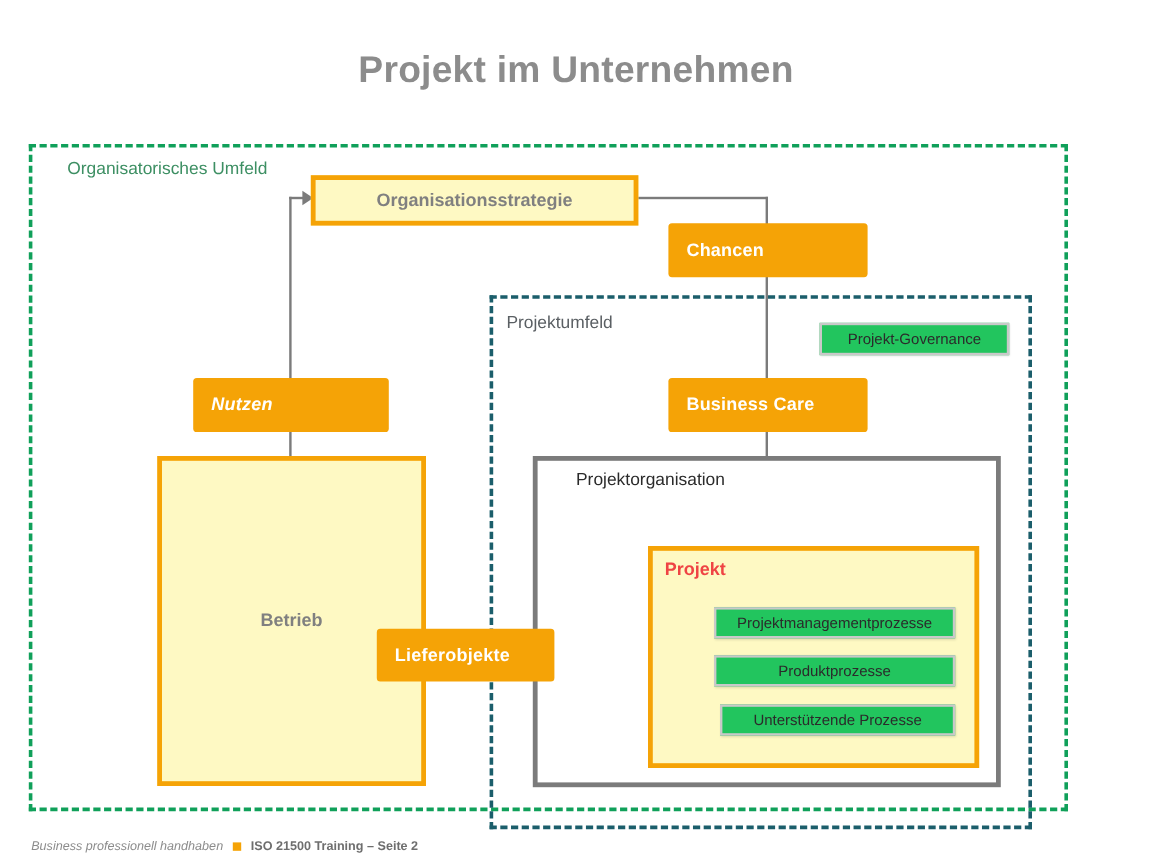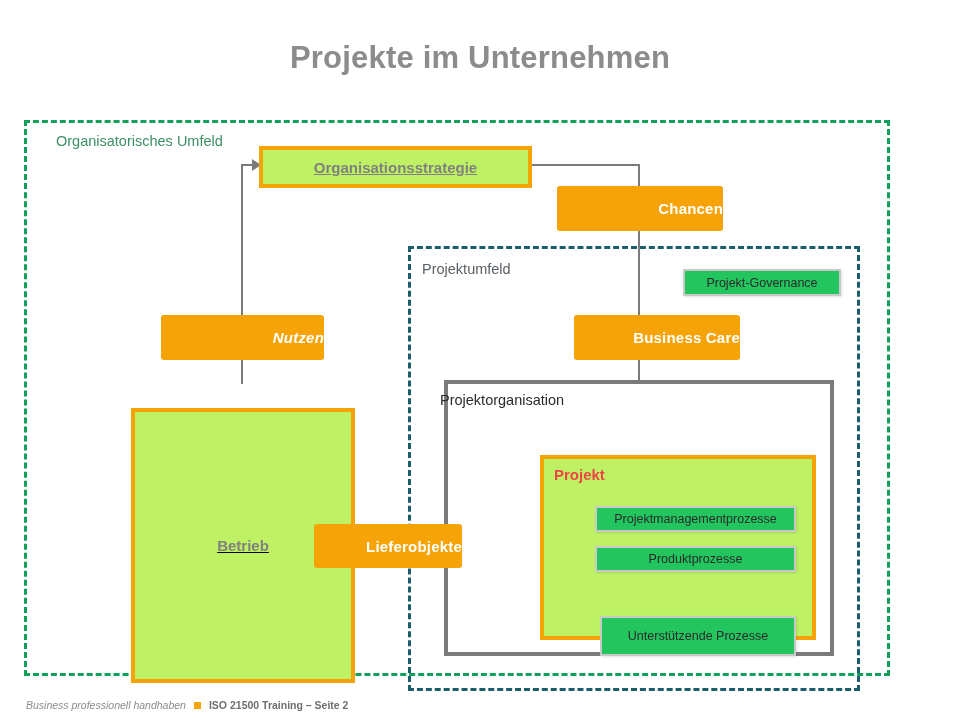--- a/index.html
+++ b/index.html
@@ -72,36 +72,36 @@
   
   .orange-fill {
     position: absolute;
     background: #f5a306;
     border-radius: 3px;
     color: #ffffff;
     font-size: 15px;
     font-weight: bold;
     display: flex;
     align-items: center;
-    justify-content: flex-end;
+    justify-content: flex-start;
     box-sizing: border-box;
     letter-spacing: 0.2px;
+    padding-left: 15px;
   }
   #chancen-box   { left: 557px; top: 186px; width: 166px; height: 45px; }
   #nutzen-box    { left: 161px; top: 315px; width: 163px; height: 45px; font-style: italic; }
-  #business-box  { left: 574px; top: 315px; width: 166px; height: 45px; }
+  #business-box  { left: 557px; top: 315px; width: 166px; height: 45px; }
   #liefer-box    { left: 314px; top: 524px; width: 148px; height: 44px; z-index: 6; }
 
   
   .orange-outline {
     position: absolute;
-    background: #bef264;
+    background: #fef9c3;
     border: 4px solid #f5a306;
     box-sizing: border-box;
-    text-decoration: underline;
   }
   #strategie-box {
     left: 259px;
     top: 146px;
     width: 273px;
     height: 42px;
     display: flex;
     align-items: center;
     justify-content: center;
     color: #808080;
@@ -109,21 +109,20 @@
     font-weight: bold;
   }
   #betrieb-box {
     left: 131px;
     top: 380px;
     width: 224px;
     height: 275px;
     display: flex;
     align-items: center;
     justify-content: center;
-    margin-top: 28px;
   }
   #betrieb-label {
     color: #808080;
     font-size: 15px;
     font-weight: bold;
   }
   #projekt-box {
     left: 540px;
     top: 455px;
     width: 276px;
@@ -144,42 +143,42 @@
     left: 444px;
     top: 380px;
     width: 390px;
     height: 276px;
     background: #ffffff;
     border: 4px solid #7b7b7b;
     box-sizing: border-box;
   }
   #projektorg-label {
     position: absolute;
-    left: 440px;
+    left: 480px;
     top: 392px;
     color: #2b2b2b;
     font-size: 14.5px;
   }
 
   .light-box {
     position: absolute;
     background: #22c55e;
     border: 2px solid #c9c9c9;
     box-sizing: border-box;
     display: flex;
     align-items: center;
     justify-content: center;
     color: #2b2b2b;
     font-size: 12.5px;
     box-shadow: 1px 1px 2px rgba(0,0,0,0.12);
   }
   #governance-box { left: 683px; top: 269px; width: 158px; height: 27px; }
   #pm-proc-box    { left: 595px; top: 506px; width: 201px; height: 26px; }
   #prod-proc-box  { left: 595px; top: 546px; width: 201px; height: 26px; }
-  #supp-proc-box  { left: 600px; top: 616px; width: 196px; height: 40px; }
+  #supp-proc-box  { left: 600px; top: 587px; width: 196px; height: 26px; }
 
   
   .conn {
     position: absolute;
     background: #7b7b7b;
   }
   .conn-v { width: 2px; }
   .conn-h { height: 2px; }
 
   
@@ -245,21 +244,21 @@
     margin: 0 8px;
     display: inline-block;
   }
   #footer-right { font-weight: bold; color: #6e6e6e; }
 </style>
 </head>
 <body>
 
 <div id="slide">
 
-  <div class="slide-title">Projekte im Unternehmen</div>
+  <div class="slide-title">Projekt im Unternehmen</div>
 
   <div class="env-box" id="org-env"></div>
   <div class="env-label" id="org-env-label">Organisatorisches Umfeld</div>
 
   <div class="env-box" id="proj-env"></div>
   <div class="env-label" id="proj-env-label">Projektumfeld</div>
 
   <div class="conn conn-v" id="c1-v"></div>
   <div class="conn conn-h" id="c1-h"></div>
   <div id="c1-arrow"></div>

